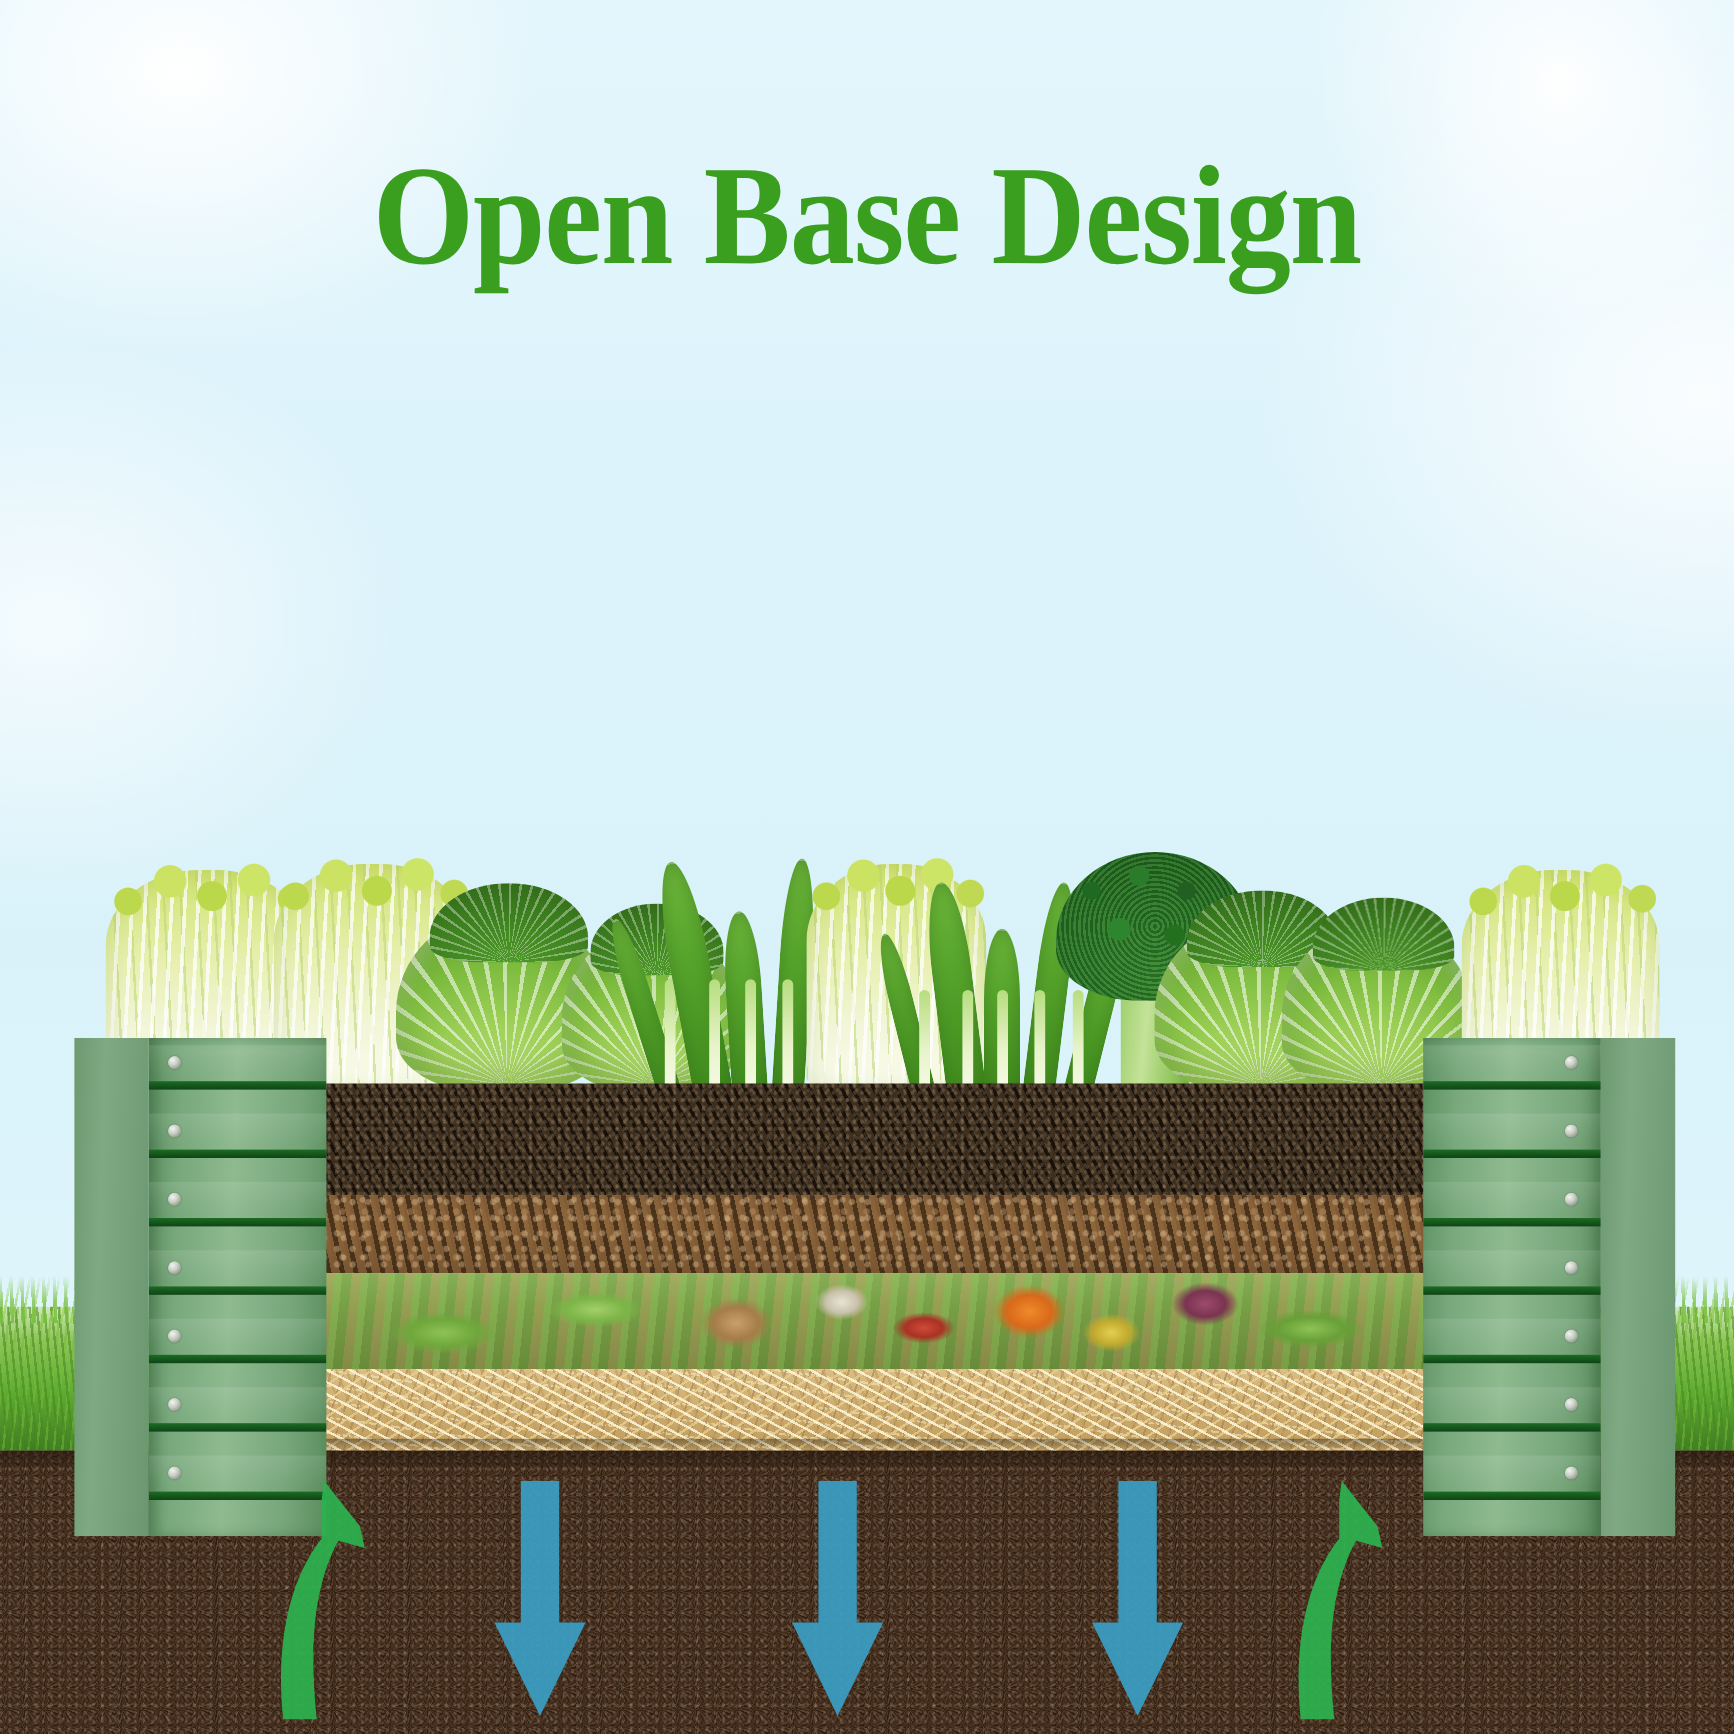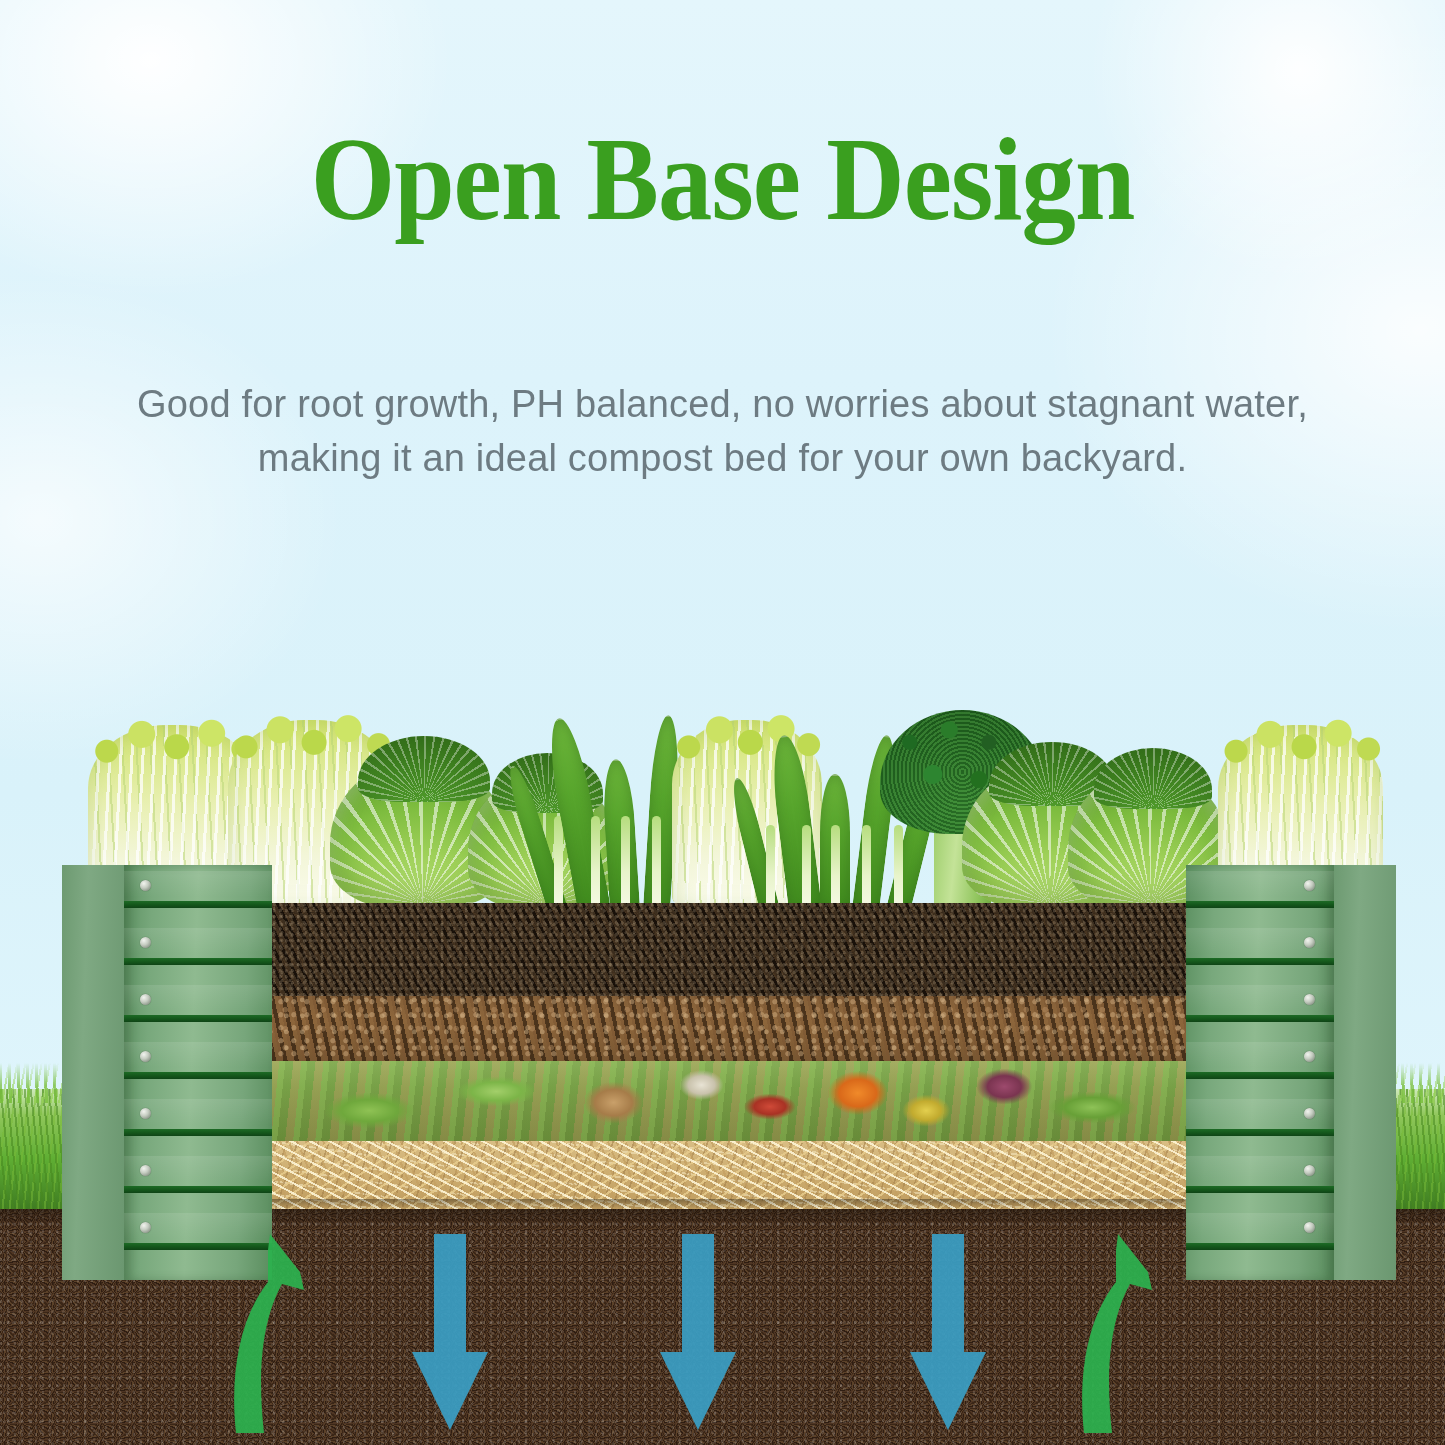--- a/index.html
+++ b/index.html
@@ -260,24 +260,20 @@
 </style>
 </head>
 <body>
 
 <div id="stage">
 
   <div class="sky"></div>
 
   <div class="title">Open Base Design</div>
 
-  <div class="subtitle">
-    <span>Good for root growth, PH balanced, no worries about stagnant water,</span>
-    <span>making it an ideal compost bed for your own backyard.</span>
-  </div>
 
   <div class="veg-band" id="vegband">
       <div class="napa veg" style="left: 88px; width: 170px; height: 185px; bottom: 0px;"></div>
       <div class="napa veg" style="left: 228px; width: 165px; height: 190px; bottom: 0px;"></div>
       <div class="cabbage veg" style="left: 330px; width: 178px; height: 150px; bottom: 0px;">
         <div class="crown"></div>
       </div>
       <div class="cabbage veg" style="left: 468px; width: 150px; height: 135px; bottom: 0px;">
         <div class="crown"></div>
       </div>

